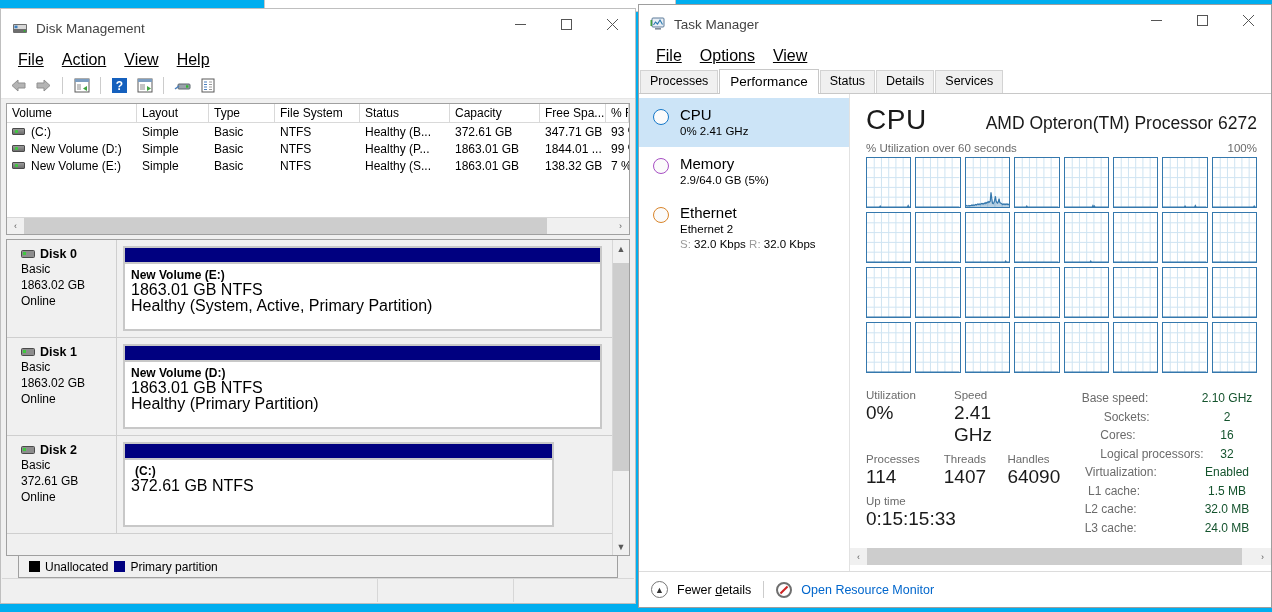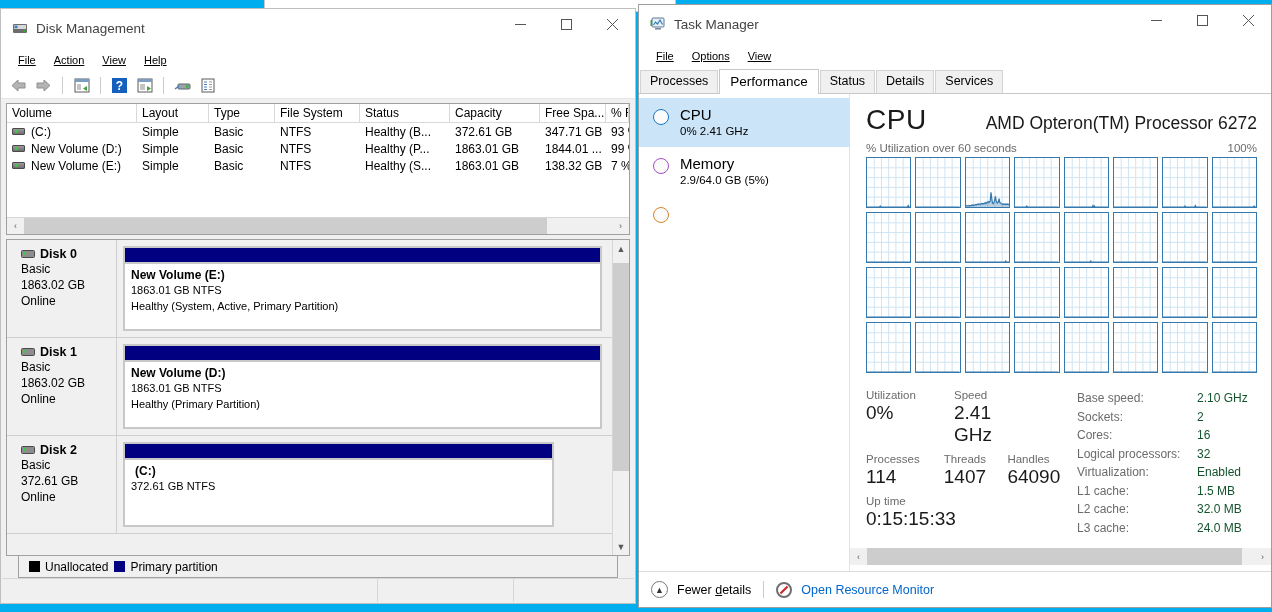--- a/index.html
+++ b/index.html
@@ -37,21 +37,21 @@
   .title-text { font-size: 13.5px; color: #444; flex: 1; }
   .win-btns { display: flex; height: 40px; }
   .win-btn {
     width: 46px; height: 32px; display: flex; align-items: center; justify-content: center;
     color: #555;
   }
   .win-btn svg { display: block; }
 
   
   .menubar { height: 26px; display: flex; align-items: center; padding-left: 8px; flex: none; background: #fff; }
-  .menu-item { font-size: 11px; color: #000; padding: 3px 9px; }
+  .menu-item { font-size: 16px; color: #000; padding: 3px 9px; }
   .menu-item u { text-decoration: underline; }
 
   
   #dm {
     left: 0; top: 8px; width: 636px; height: 596px;
     border: 1px solid #bfbfbf;
   }
   #dm .titlebar { height: 38px; }
   #dm-toolbar {
     height: 26px; display: flex; align-items: center; gap: 2px;
@@ -118,21 +118,21 @@
   .disk-title { font-size: 12.5px; font-weight: bold; color: #000; display: flex; align-items: center; gap: 5px; }
   .disk-meta { font-size: 12px; color: #000; line-height: 16px; }
   .disk-graph { flex: 1; padding: 6px 10px 6px 6px; display: flex; flex-direction: column; }
   .part-box {
     border: 2px solid #c8c8c8; background: #ffffff; display: flex; flex-direction: column;
     height: 100%;
   }
   .part-bar { height: 14px; background: #000080; flex: none; }
   .part-body { flex: 1; background: #fff; border-top: 2px solid #c8c8c8; padding: 4px 6px; }
   .part-title { font-size: 12px; font-weight: bold; color: #000; }
-  .part-line { font-size: 11px; color: #000; line-height: 16px; }
+  .part-line { font-size: 16px; color: #000; line-height: 16px; }
 
   #gfx-vscroll {
     width: 17px; flex: none; background: #f0f0f0; border-left: 1px solid #d7d7d7;
     display: flex; flex-direction: column;
   }
   .vsb-arrow { height: 17px; display:flex; align-items:center; justify-content:center; color:#5a5a5a; font-size:9px; }
   .vsb-track { flex: 1; position: relative; }
   .vsb-thumb { position: absolute; left: 0; right: 0; background: #cdcdcd; }
 
   #dm-legend {
@@ -200,21 +200,21 @@
   }
   .mini-graph { border: 1px solid #3578ad; position: relative; overflow: hidden; background: #fff; }
   .mini-graph svg { display: block; width: 100%; height: 100%; }
 
   #stats { display: flex; margin-top: 16px; }
   #stats-left { width: 205px; flex: none; }
   #stats-right { flex: 1; padding-left: 6px; }
   .stat-labels { display: flex; font-size: 11.5px; color: #6b6b6b; align-items: center; }
   .stat-values { display: flex; font-size: 19px; color: #1a1a1a; margin-top: 1px; margin-bottom: 7px; }
   .c1 { width: 88px; } .c2 { width: 72px; } .c3 { width: 72px; }
-  .kv { display: flex; font-size: 12px; line-height: 18.5px; }
+  .kv { display: flex; font-size: 12px; line-height: 18.5px; justify-content: center; }
   .kv .k { width: 120px; color: #6b6b6b; }
   .kv .v { color: #14532d; }
 
   #tm-hscroll {
     position: absolute; left: 0; right: 0; bottom: 6px; height: 17px;
     display: flex; background: #f0f0f0;
   }
 
   #tm-footer {
     height: 36px; flex: none; display: flex; align-items: center;
@@ -574,20 +574,30 @@
       <div class="tm-res">
         <div class="res-thumb" style="border:1.6px solid #a74fc4"></div>
         <div>
           <div class="res-name">Memory</div>
           <div class="res-sub">2.9/64.0 GB (5%)</div>
         </div>
       </div>
 
       <div class="tm-res">
         <div class="res-thumb" style="border:1.6px solid #d9852b"></div>
+        <div>
+          <div class="res-name">Ethernet</div>
+          <div class="res-sub">Ethernet 2</div>
+          <div class="res-sub">
+            <span class="lbl">S:</span>
+            <span>32.0 Kbps</span>
+            <span class="lbl">R:</span>
+            <span>32.0 Kbps</span>
+          </div>
+        </div>
       </div>
 
     </div>
 
     <div id="tm-detail">
 
       <div id="tm-detail-head">
         <div id="cpu-heading">CPU</div>
         <div id="cpu-model">AMD Opteron(TM) Processor 6272</div>
       </div>

